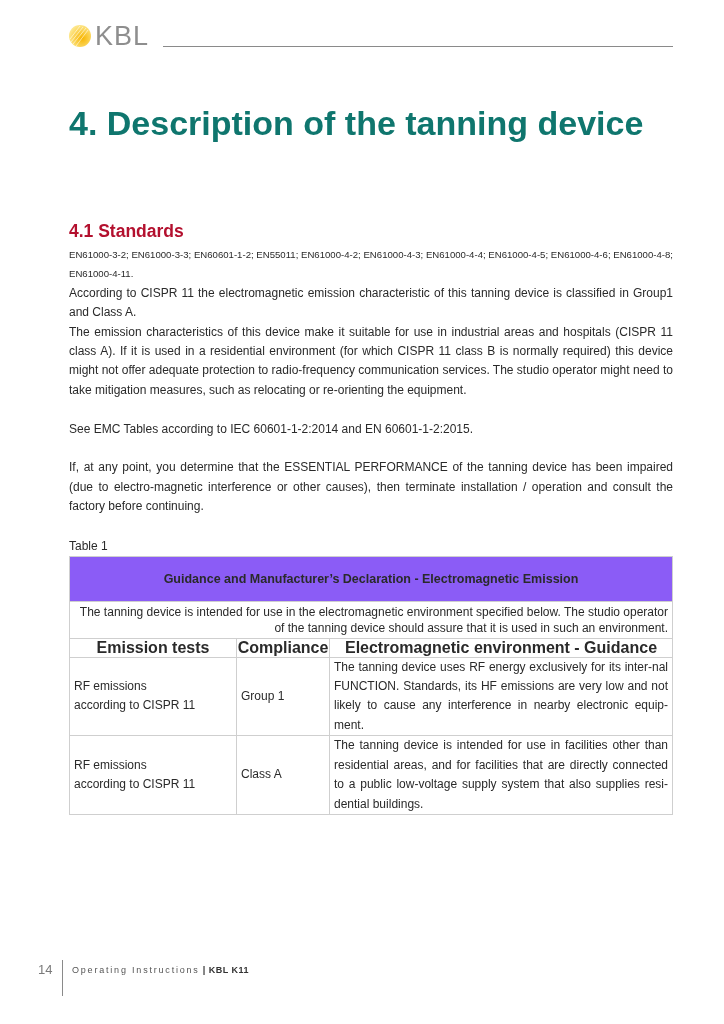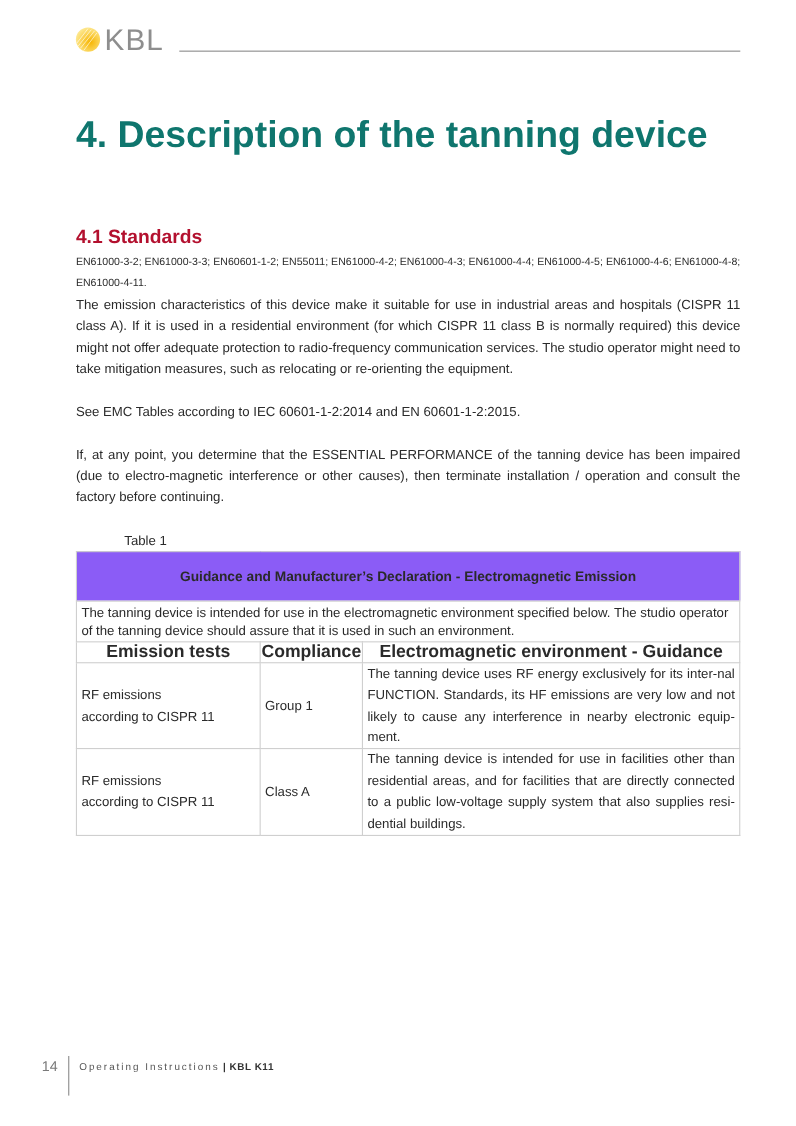--- a/index.html
+++ b/index.html
@@ -6,29 +6,29 @@
     body { width: 724px; height: 1024px; position: relative; overflow: hidden;
       font-family: "Liberation Sans", sans-serif; color: #2a2a2a; }
     .logo { position: absolute; left: 68px; top: 24px; display: flex; align-items: center; }
     .logo-sun { width: 24px; height: 24px; }
     .logo-text { font-family: "Liberation Sans", sans-serif; font-size: 27px; color: #8e8e8e;
       letter-spacing: 1px; margin-left: 3px; line-height: 24px; }
     .header-rule { position: absolute; left: 163px; top: 46px; width: 510px; height: 1px; background: #8a8a8a; }
     .chapter-title { position: absolute; left: 69px; top: 104px; font-size: 34px; font-weight: bold;
       color: #0f766e; margin: 0; letter-spacing: 0px; }
     .content { position: absolute; left: 69px; top: 205px; width: 604px; }
-    .section-title { font-size: 17.5px; font-weight: bold; color: #b3102e; margin: 0 0 3px 0; }
+    .section-title { font-size: 17.5px; font-weight: bold; color: #b3102e; margin: 16px 0 3px 0; }
     p { margin: 0; font-size: 12px; line-height: 19.4px; text-align: justify; }
     p.small { font-size: 9.6px; line-height: 19.4px; }
     .gap { height: 19.4px; }
-    .table-caption { font-size: 12px; margin-top: 21px; line-height: 16px; margin-left: 44px; }
+    .table-caption { font-size: 12px; margin-top: 21px; line-height: 16px; }
     table { border-collapse: collapse; width: 604px; margin-top: 2px; font-size: 12px; }
     td, th { border: 1px solid #cfcfcf; }
     .t-title { background: #8b5cf6; font-weight: bold; font-size: 12.5px; text-align: center; height: 42px; }
-    .t-intro { padding: 2px 4px; line-height: 16px; font-size: 12px; text-align: left; }
+    .t-intro { padding: 2px 4px; line-height: 16px; font-size: 12px; text-align: right; }
     .t-head th { font-weight: bold; font-size: 16px; height: 17px; padding: 0; }
     .t-row td { vertical-align: middle; padding: 0 4px; line-height: 19.4px; }
     .t-row td.guide { text-align: justify; }
     .footer { position: absolute; left: 38px; top: 962px; display: flex; align-items: flex-start; }
     .page-num { font-size: 13px; font-weight: normal; color: #7a7a7a; width: 22px; }
     .footer-rule { width: 1px; height: 36px; background: #8a8a8a; margin-left: 2px; margin-right: 9px; margin-top: -2px; }
     .footer-text { font-size: 9px; color: #555; letter-spacing: 1.8px; padding-top: 3px; }
     .footer-text b { letter-spacing: 0.5px; color: #333; }
   </style>
 </head>
@@ -52,20 +52,21 @@
   </svg>
   <span class="logo-text">KBL</span>
 </div>
 <div class="header-rule"></div>
 
 <h1 class="chapter-title">4. Description of the tanning device</h1>
 
 <div class="content">
   <h2 class="section-title">4.1 Standards</h2>
   <p class="small">EN61000-3-2; EN61000-3-3; EN60601-1-2; EN55011; EN61000-4-2;  EN61000-4-3; EN61000-4-4; EN61000-4-5; EN61000-4-6; EN61000-4-8; EN61000-4-11.</p>
+  <p>According to CISPR 11 the electromagnetic emission characteristic of this tanning device is classified in Group1 and Class A.</p>
   <p>The emission characteristics of this device make it suitable for use in industrial areas and hospitals (CISPR 11 class A). If it is used in a residential environment (for which CISPR 11 class B is normally required) this device might not offer adequate protection to radio-frequency communication services. The studio operator might need to take mitigation measures, such as relocating or re-orienting the equipment.</p>
   <div class="gap"></div>
   <p>See EMC Tables according to IEC 60601-1-2:2014 and EN 60601-1-2:2015.</p>
   <div class="gap"></div>
   <p>If, at any point, you determine that the ESSENTIAL PERFORMANCE of the tanning device has been impaired (due to electro-magnetic interference or other causes), then terminate installation / operation and consult the factory before continuing.</p>
 
   <div class="table-caption">Table 1</div>
   <table>
     <tbody>
         <tr>

